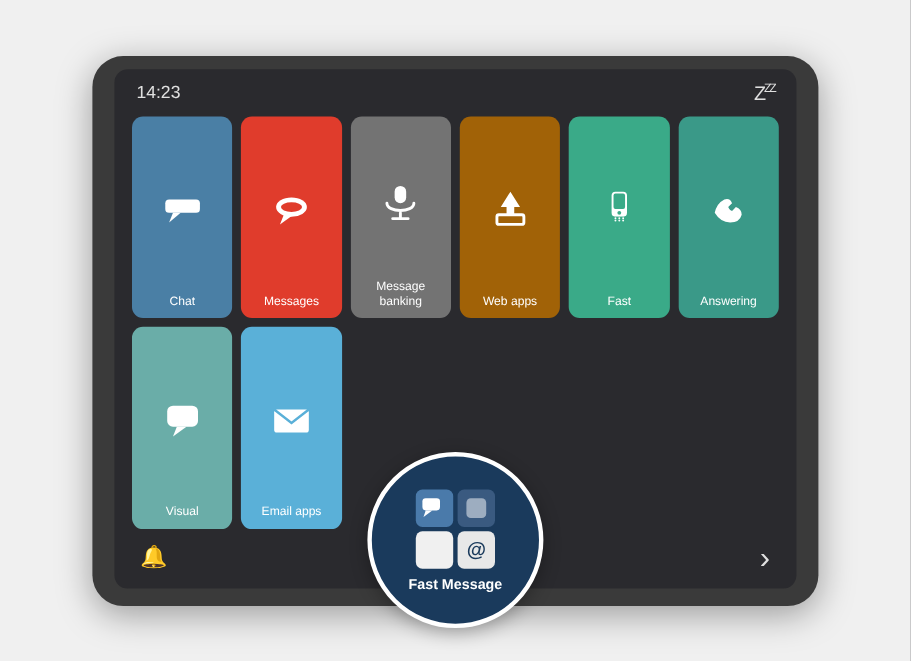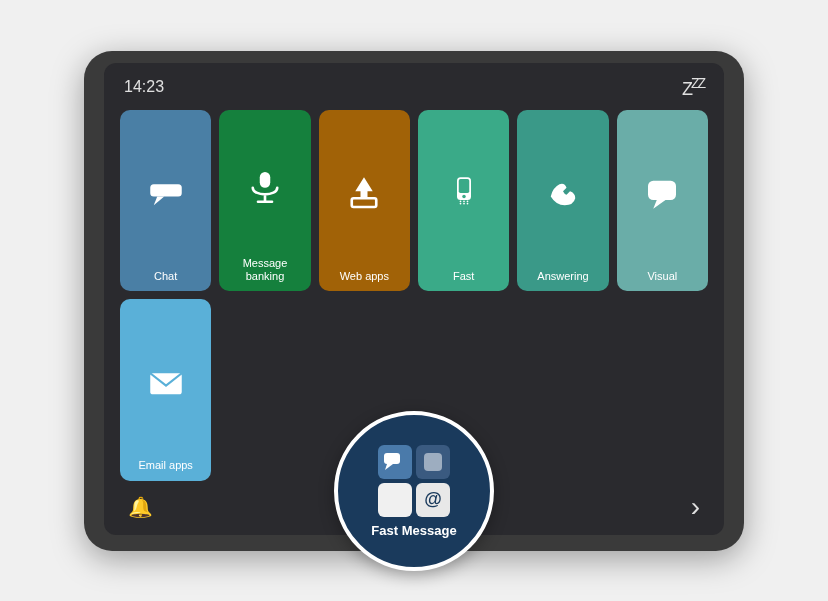--- a/index.html
+++ b/index.html
@@ -101,21 +101,21 @@
       color: #ffffff;
       font-size: 11px;
       text-align: center;
       margin-top: 4px;
       line-height: 1.2;
     }
 
     
     .tile-chat { background: #4a7fa5; }
     .tile-messages { background: #e03c2c; }
-    .tile-messagebanking { background: #15803d; }
+    .tile-messagebanking { background: #737373; }
     .tile-webapps { background: #a16207; }
     .tile-phone { background: #3aaa88; }
     .tile-answering { background: #3a9988; }
     .tile-visual { background: #6aada8; }
     .tile-emailinbox { background: #5ab0d8; }
 
     
     .bottom-bar {
       display: flex;
       justify-content: space-between;
@@ -185,35 +185,45 @@
     }
   </style>
 </head>
 <body>
 
 <div class="scene">
   <div class="tablet">
     <div class="screen">
       <div class="top-bar">
         <span class="time">14:23</span>
-        <span class="sleep-icon">Z<sup style="font-size:14px">ZZ</sup></span>
+        <span class="sleep-icon">Z<sup style="font-size:11px">ZZ</sup></span>
       </div>
 
       <div class="app-grid">
 
         <div class="app-tile tile-chat">
           <div class="icon-area">
             <svg class="tile-svg" viewBox="0 0 48 48" fill="none" xmlns="http://www.w3.org/2000/svg">
               <rect x="6" y="14" width="36" height="14" rx="4" fill="white"></rect>
               <polygon points="14,28 10,38 22,28" fill="white"></polygon>
             </svg>
           </div>
           <span class="label">Chat</span>
         </div>
 
+        <div class="app-tile tile-messages">
+          <div class="icon-area">
+            <svg class="tile-svg" viewBox="0 0 48 48" fill="none" xmlns="http://www.w3.org/2000/svg">
+              <ellipse cx="24" cy="22" rx="16" ry="10" fill="white"></ellipse>
+              <ellipse cx="24" cy="22" rx="11" ry="5" fill="#e03c2c"></ellipse>
+              <polygon points="16,30 12,40 26,30" fill="white"></polygon>
+            </svg>
+          </div>
+          <span class="label">Messages</span>
+        </div>
 
         <div class="app-tile tile-messagebanking">
           <div class="icon-area">
             <svg class="tile-svg" viewBox="0 0 48 48" fill="none" xmlns="http://www.w3.org/2000/svg">
               <rect x="18" y="8" width="12" height="18" rx="6" fill="white"></rect>
               <path d="M10 26 C10 36 38 36 38 26" stroke="white" stroke-width="3" fill="none" stroke-linecap="round"></path>
               <line x1="24" y1="36" x2="24" y2="42" stroke="white" stroke-width="3" stroke-linecap="round"></line>
               <line x1="16" y1="42" x2="32" y2="42" stroke="white" stroke-width="3" stroke-linecap="round"></line>
             </svg>
           </div>

